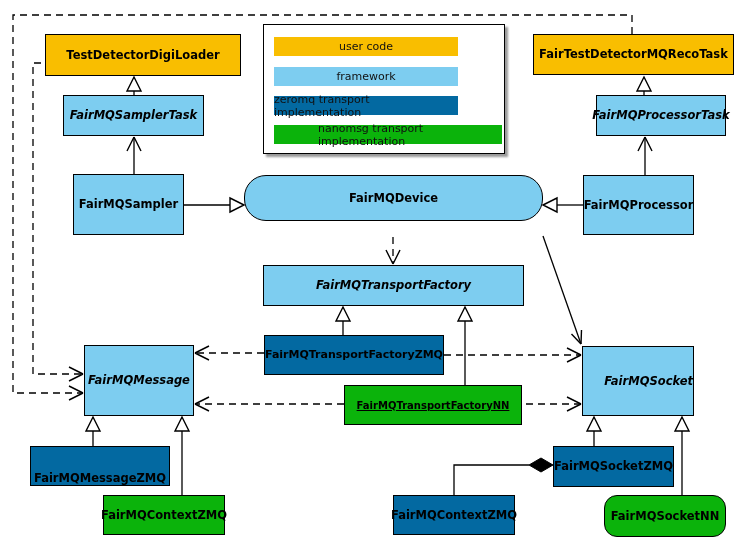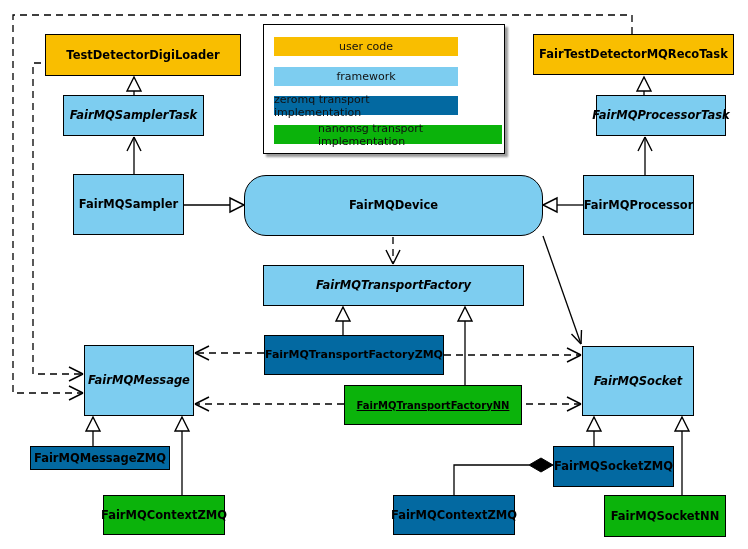--- a/index.html
+++ b/index.html
@@ -161,50 +161,50 @@
   </div>
   <div class="node blue abstract" style="left:63px;top:95px;width:141px;height:41px;">
     <span>FairMQSamplerTask</span>
   </div>
   <div class="node blue abstract" style="left:573px;top:95px;width:130px;height:41px;margin-left:23px;">
     <span>FairMQProcessorTask</span>
   </div>
   <div class="node blue" style="left:73px;top:174px;width:111px;height:61px;">
     <span>FairMQSampler</span>
   </div>
-  <div class="node blue" style="left:244px;top:175px;width:299px;height:61px;border-radius:22px;">
+  <div class="node blue" style="left:244px;top:175px;width:299px;height:46px;border-radius:22px;">
     <span>FairMQDevice</span>
   </div>
   <div class="node blue" style="left:583px;top:175px;width:111px;height:60px;">
     <span>FairMQProcessor</span>
   </div>
   <div class="node blue abstract" style="left:263px;top:265px;width:261px;height:41px;">
     <span>FairMQTransportFactory</span>
   </div>
   <div class="node red" style="left:264px;top:335px;width:180px;height:40px;font-size:11px;">
     <span>FairMQTransportFactoryZMQ</span>
   </div>
   <div class="node green" style="left:344px;top:385px;width:178px;height:40px;font-size:10px;text-decoration:underline;">
     <span>FairMQTransportFactoryNN</span>
   </div>
   <div class="node blue abstract" style="left:84px;top:345px;width:110px;height:71px;">
     <span>FairMQMessage</span>
   </div>
-  <div class="node blue abstract" style="left:582px;top:346px;width:112px;height:70px;">
+  <div class="node blue abstract" style="left:582px;top:346px;width:112px;height:70px;justify-content:flex-end;">
     <span>FairMQSocket</span>
   </div>
-  <div class="node red" style="left:30px;top:446px;width:140px;height:24px;">
+  <div class="node red" style="left:30px;top:446px;width:140px;height:40px;align-items:flex-end;">
     <span>FairMQMessageZMQ</span>
   </div>
   <div class="node green" style="left:103px;top:495px;width:122px;height:40px;">
     <span>FairMQContextZMQ</span>
   </div>
   <div class="node red" style="left:393px;top:495px;width:122px;height:40px;">
     <span>FairMQContextZMQ</span>
   </div>
   <div class="node red" style="left:553px;top:446px;width:121px;height:41px;">
     <span>FairMQSocketZMQ</span>
   </div>
-  <div class="node green" style="left:604px;top:495px;width:122px;height:42px;">
+  <div class="node green" style="left:604px;top:495px;width:122px;height:42px;border-radius:13px;">
     <span>FairMQSocketNN</span>
   </div>
 
 </div>
 
 </body></html>

